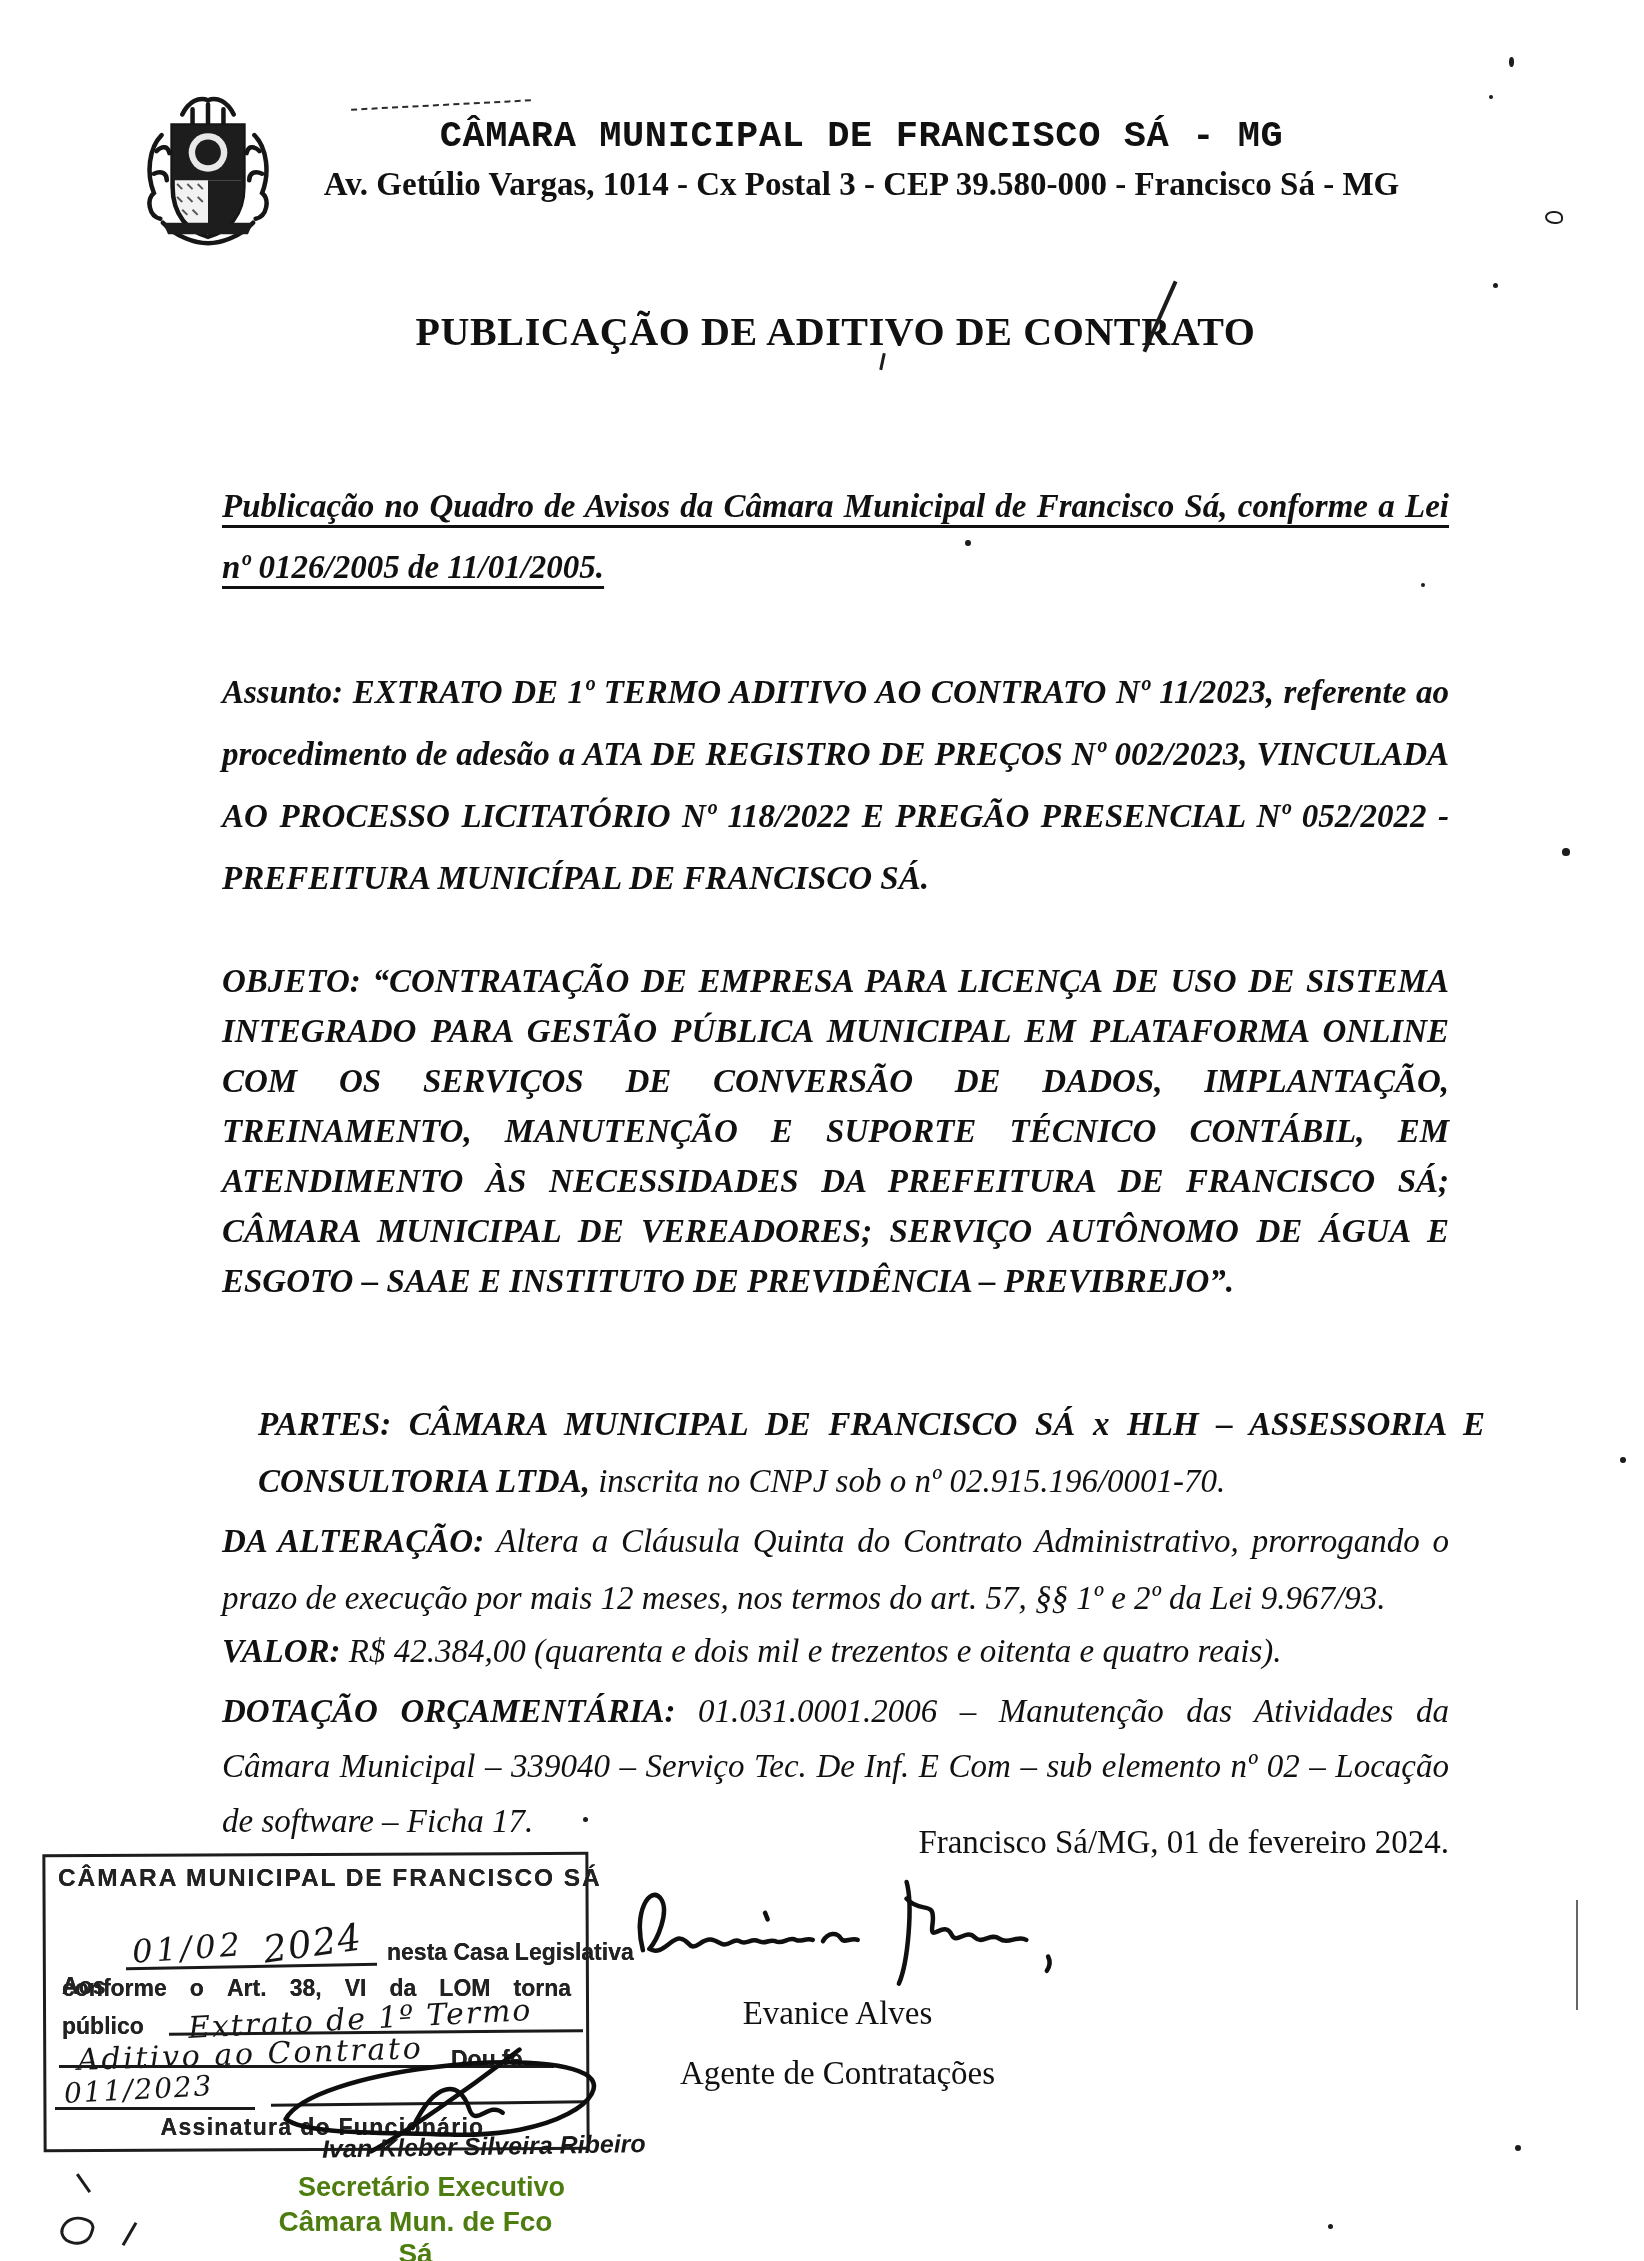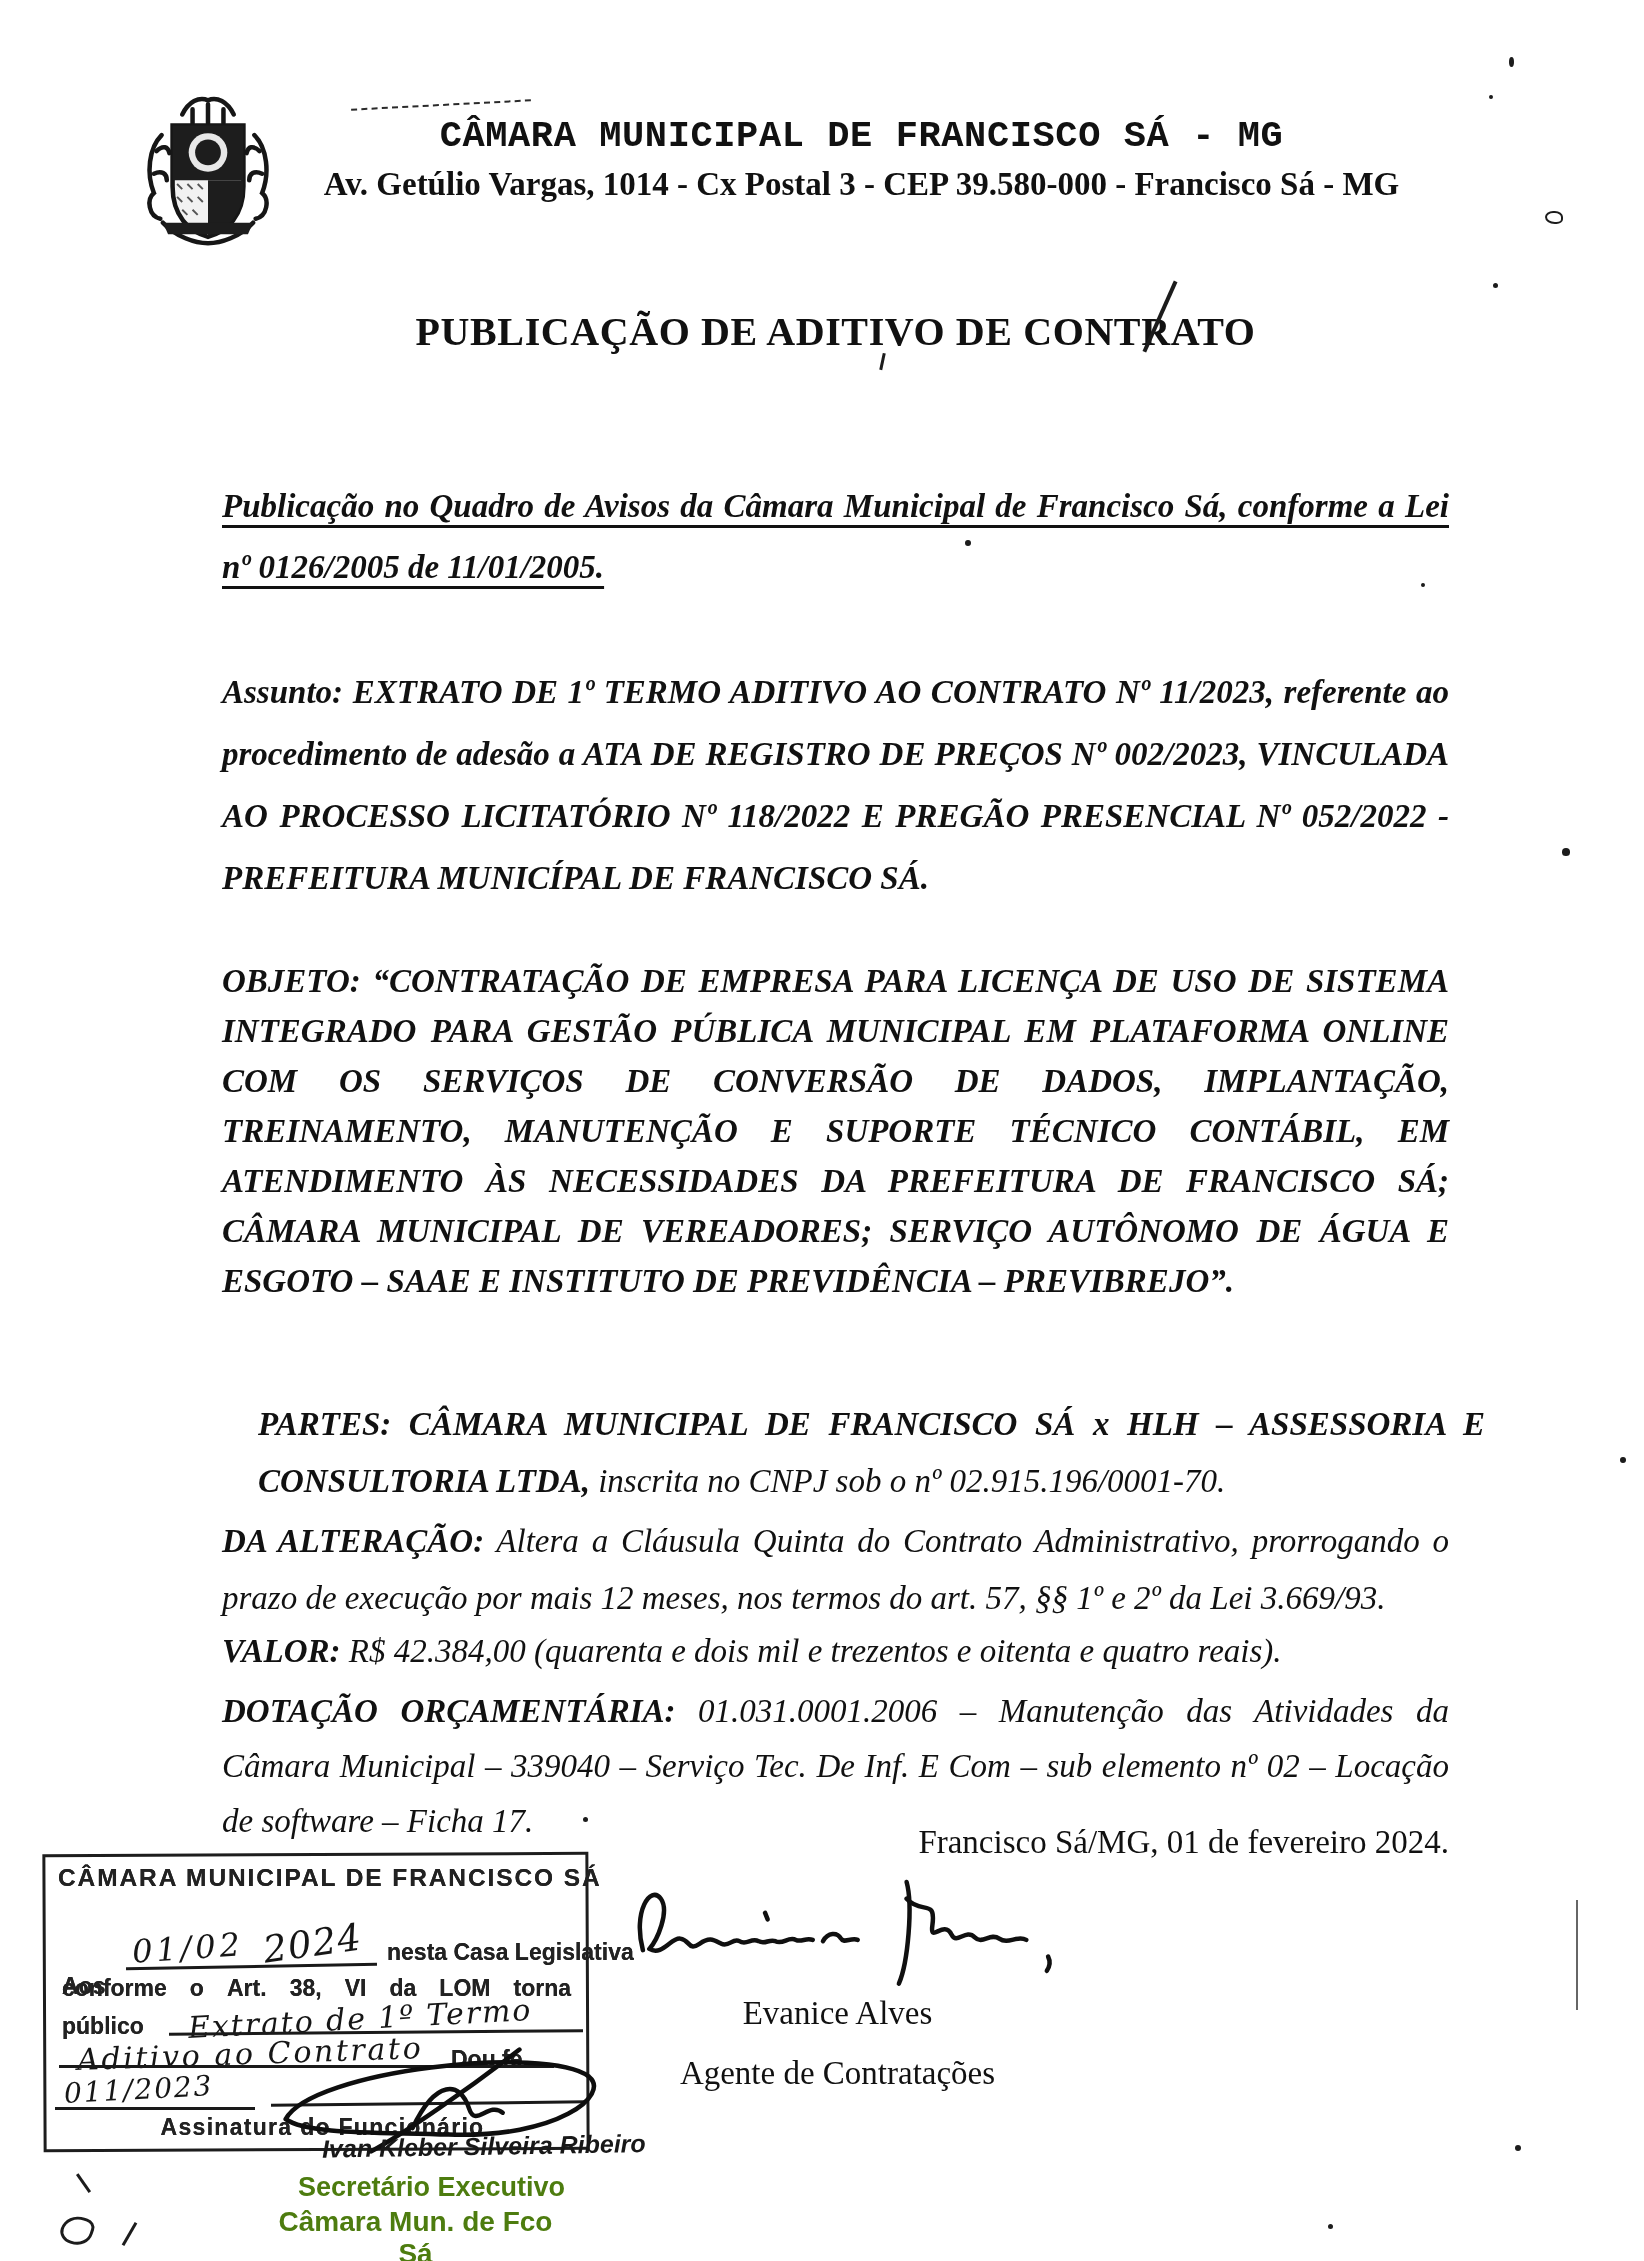--- a/index.html
+++ b/index.html
@@ -135,21 +135,21 @@
   <div class="title">PUBLICAÇÃO DE ADITIVO DE CONTRATO</div>
 
   <p class="par notice">Publicação no Quadro de Avisos da Câmara Municipal de Francisco Sá, conforme a Lei nº 0126/2005 de 11/01/2005.</p>
 
   <p class="par assunto"><span class="lbl">Assunto:</span><span> EXTRATO DE 1º TERMO ADITIVO AO CONTRATO Nº 11/2023, referente ao procedimento de adesão a ATA DE REGISTRO DE PREÇOS Nº 002/2023, VINCULADA AO PROCESSO LICITATÓRIO Nº 118/2022 E PREGÃO PRESENCIAL Nº 052/2022 - PREFEITURA MUNICÍPAL DE FRANCISCO SÁ.</span></p>
 
   <p class="par objeto"><span class="lbl">OBJETO:</span><span> “CONTRATAÇÃO DE EMPRESA PARA LICENÇA DE USO DE SISTEMA INTEGRADO PARA GESTÃO PÚBLICA MUNICIPAL EM PLATAFORMA ONLINE COM OS SERVIÇOS DE CONVERSÃO DE DADOS, IMPLANTAÇÃO, TREINAMENTO, MANUTENÇÃO E SUPORTE TÉCNICO CONTÁBIL, EM ATENDIMENTO ÀS NECESSIDADES DA PREFEITURA DE FRANCISCO SÁ; CÂMARA MUNICIPAL DE VEREADORES; SERVIÇO AUTÔNOMO DE ÁGUA E ESGOTO – SAAE E INSTITUTO DE PREVIDÊNCIA – PREVIBREJO”.</span></p>
 
   <p class="par partes"><span class="lbl">PARTES:</span><span class="bold"> CÂMARA MUNICIPAL DE FRANCISCO SÁ x HLH – ASSESSORIA E CONSULTORIA LTDA,</span><span> inscrita no CNPJ sob o nº 02.915.196/0001-70.</span></p>
 
-  <p class="par alteracao"><span class="lbl">DA ALTERAÇÃO:</span><span> Altera a Cláusula Quinta do Contrato Administrativo, prorrogando o prazo de execução por mais 12 meses, nos termos do art. 57, §§ 1º e 2º da Lei 3.669/93.</span></p>
+  <p class="par alteracao"><span class="lbl">DA ALTERAÇÃO:</span><span> Altera a Cláusula Quinta do Contrato Administrativo, prorrogando o prazo de execução por mais 12 meses, nos termos do art. 57, §§ 1º e 2º da Lei 9.967/93.</span></p>
 
   <p class="par valor"><span class="lbl">VALOR:</span><span> R$ 42.384,00 (quarenta e dois mil e trezentos e oitenta e quatro reais).</span></p>
 
   <p class="par dotacao"><span class="lbl">DOTAÇÃO ORÇAMENTÁRIA:</span><span> 01.031.0001.2006 – Manutenção das Atividades da Câmara Municipal – 339040 – Serviço Tec. De Inf. E Com – sub elemento nº 02 – Locação de software – Ficha 17.</span></p>
 
   <div class="dateline">Francisco Sá/MG, 01 de fevereiro 2024.</div>
 
   <svg class="sig-svg" viewBox="0 0 680 185" aria-hidden="true">
     <g fill="none" stroke="#101010" stroke-width="7" stroke-linecap="round" stroke-linejoin="round">
       <path d="M18 120 C2 60 30 18 46 40 C60 60 40 105 28 118 C48 130 62 100 76 102 C92 104 88 122 106 110 C122 99 128 104 140 110 C152 116 158 100 168 106 C180 113 186 100 198 106 C208 112 214 102 224 106 C236 112 244 98 256 104 C264 108 272 100 282 104"></path>

